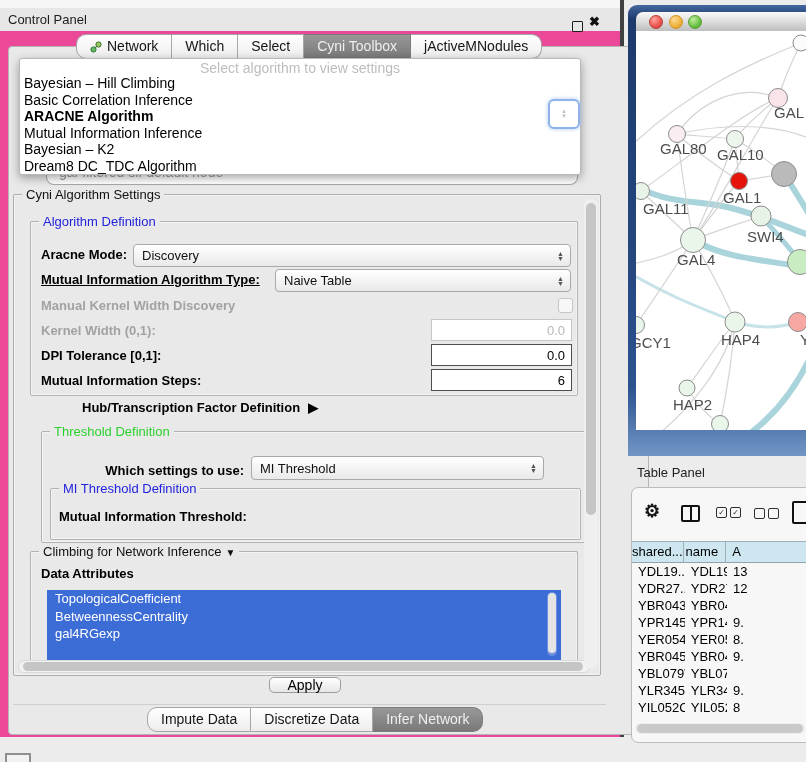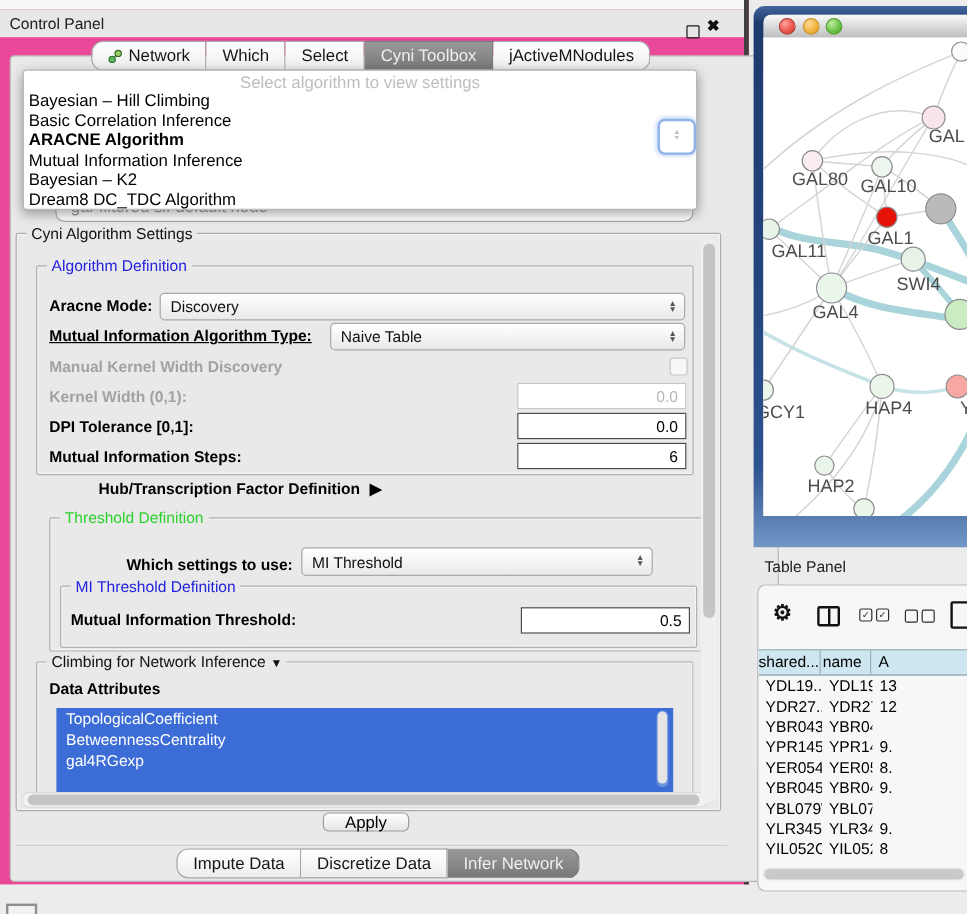--- a/index.html
+++ b/index.html
@@ -218,21 +218,20 @@
         <div class="combo" style="left:209px;top:24px;width:293px;height:24px;">
           <span>MI Threshold</span>
           <span class="stepper">
               <span>▲</span>
               <span>▼</span>
             </span>
         </div>
         <div class="group" style="left:8px;top:56px;width:529px;height:50px;">
           <span class="group-title t-blue">MI Threshold Definition</span>
           <div class="lbl" style="left:8px;top:18px;">Mutual Information Threshold:</div>
-          <div class="field" style="left:383px;top:17px;width:141px;">0.5</div>
         </div>
       </div>
 
       <div class="group" style="left:16px;top:356px;width:546px;height:116px;border-bottom:none;">
         <span class="group-title"><span>Climbing for Network Inference</span><span id="sources-arrow">▼</span></span>
         <div class="lbl" style="left:10px;top:12px;">Data Attributes</div>
         <div id="attr-list">
           <div id="attr-items">
               <div class="attr-item">TopologicalCoefficient</div>
               <div class="attr-item">BetweennessCentrality</div>

